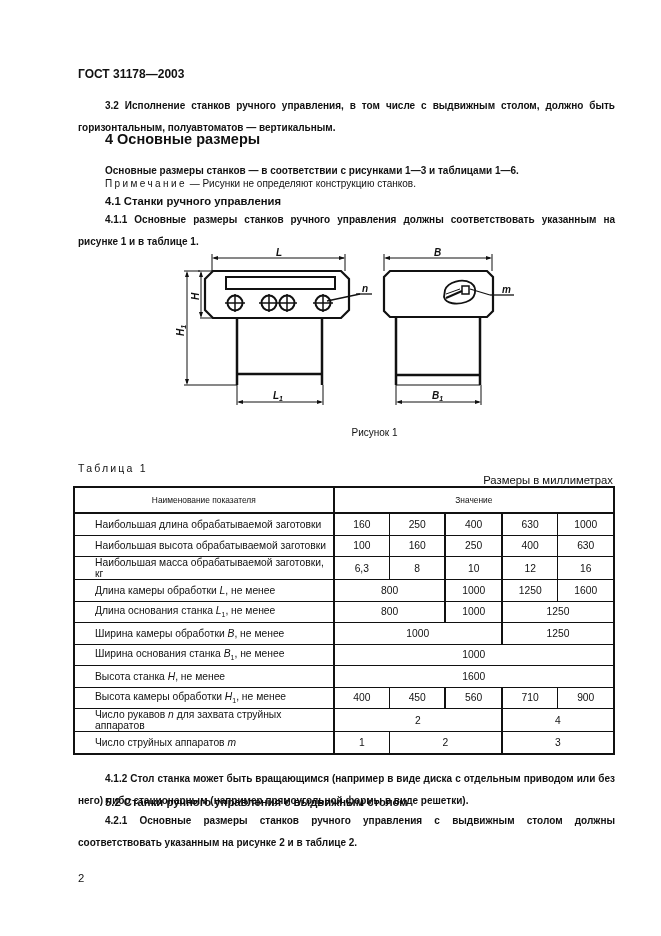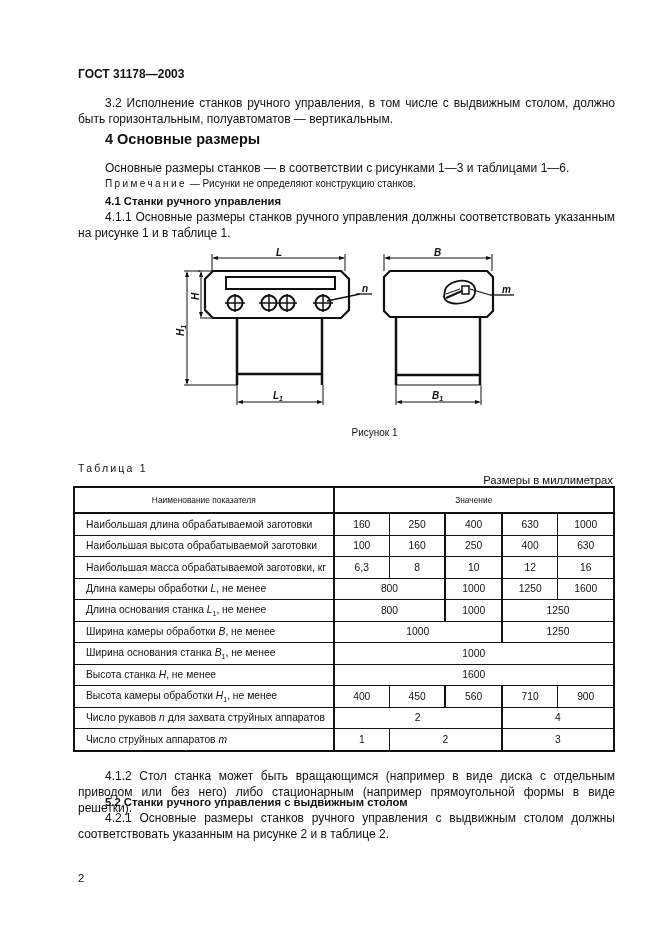--- a/index.html
+++ b/index.html
@@ -1,32 +1,32 @@
 <!DOCTYPE html>
 <html><head>
 <meta charset="utf-8">
 <style>
   html, body { margin:0; padding:0; background:#fff; }
   body { width:661px; height:936px; position:relative; overflow:hidden;
          font-family:"Liberation Sans", sans-serif; color:#111; }
   .abs { position:absolute; }
   .hdr { left:78px; top:67px; font-size:12px; font-weight:bold; }
-  .p { font-size:12px; line-height:16px; left:78px; width:537px; text-align:justify; }
+  .p { font-size:10px; line-height:22px; left:78px; width:537px; text-align:justify;font-weight:bold; }
   .ind { text-indent:27px; }
   .h1 { left:105px; top:131px; font-size:14.5px; font-weight:bold; }
   .h2 { font-size:11.3px; font-weight:bold; left:105px; }
   .note { font-size:10px; left:105px; top:178px; }
   .spaced { letter-spacing:2.4px; }
   .fig { left:0; top:0; }
   .caption { font-size:10px; left:0; width:661px; text-align:center; top:427px;margin-left:44px; }
   .tbl-title { font-size:10.5px; left:78px; top:462px; letter-spacing:2.2px; }
   .units { font-size:11.3px; right:48px; top:474px; }
   table.data { position:absolute; left:73px; top:486px; border-collapse:collapse; width:542px; }
   table.data td { border:1px solid #111; font-size:10.3px; height:20.5px; padding:0; text-align:center; }
-  table.data td.lbl { text-align:left; padding-left:11px; width:233px; }
+  table.data td.lbl { text-align:left; padding-left:20px; width:233px; }
   table.data tr.head td { font-size:8.4px; height:24px; border-bottom:2.5px solid #111; text-align:center; padding-left:0; }
   table.data { border:2px solid #111; }
   table.data td.v { width:55px; }
   .thickr { border-right:2px solid #111 !important;margin-left:8px; }
   .pageno { left:78px; top:872px; font-size:11.3px; }
   svg text { font-family:"Liberation Sans", sans-serif; }
 </style>
 </head>
 <body>
 

